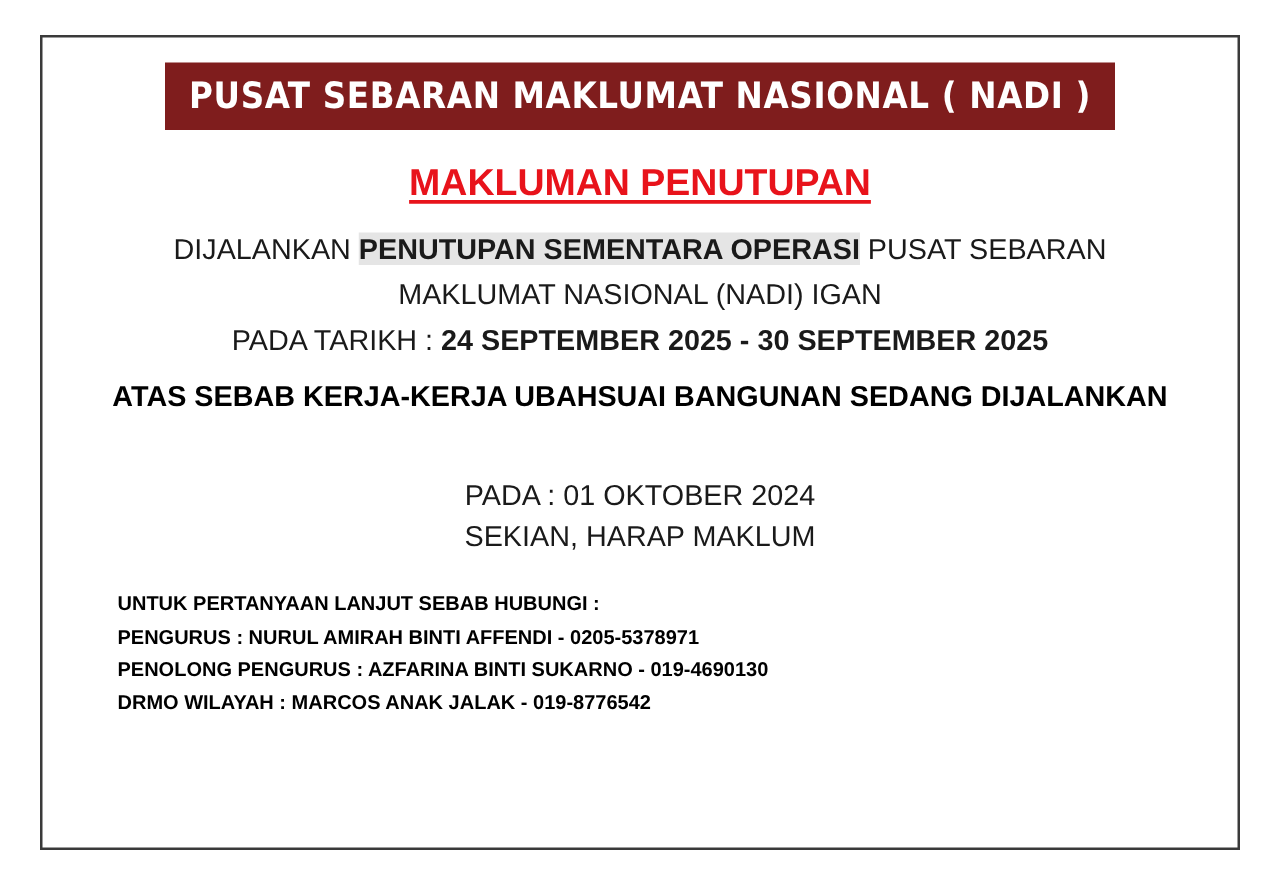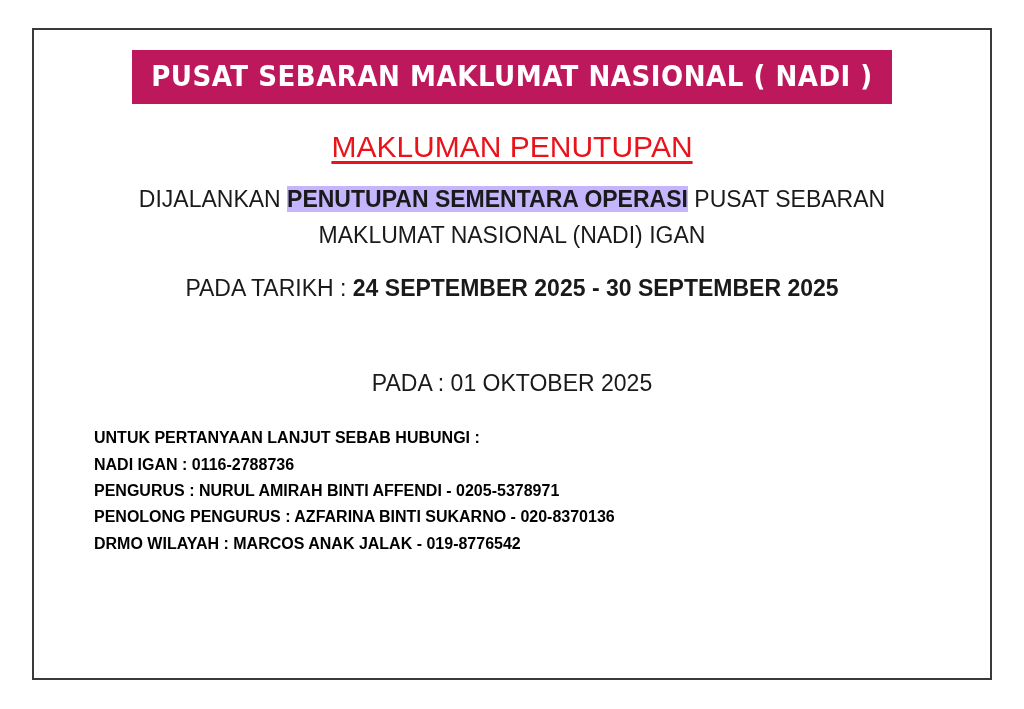--- a/index.html
+++ b/index.html
@@ -26,60 +26,60 @@
   .inner {
     position: absolute;
     left: 14px;
     top: 12px;
     right: 14px;
     bottom: 12px;
   }
   .banner {
     margin: 8px auto 0 auto;
     width: 760px;
-    background: #be185d;
+    background: #7f1d1d;
     color: #ffffff;
     text-align: center;
     font-weight: bold;
     font-size: 29px;
     letter-spacing: 0.5px;
     padding: 12px 0 13px 0;
     font-family: "DejaVu Sans", sans-serif;
     font-stretch: condensed;
     line-height: 1;
   }
   .title {
     margin-top: 26px;
     text-align: center;
     color: #e8131b;
-    font-weight: normal;
+    font-weight: bold;
     font-size: 30px;
     text-decoration: underline;
     text-underline-offset: 4px;
   }
   .body-text {
     text-align: center;
     color: #1a1a1a;
     font-size: 23px;
     line-height: 1.55;
     margin-top: 18px;
     padding: 0 30px;
   }
   .hl {
-    background: #c4b5fd;
+    background: #e5e5e5;
     font-weight: bold;
   }
   .line-strong {
     font-weight: bold;
   }
   .row {
     text-align: center;
     color: #1a1a1a;
     font-size: 23px;
-    margin-top: 22px;
+    margin-top: 6px;
   }
   .row-bold {
     text-align: center;
     color: #000000;
     font-size: 23px;
     font-weight: bold;
     margin-top: 18px;
   }
   .gap {
     height: 46px;
@@ -107,27 +107,28 @@
     <div class="title">MAKLUMAN PENUTUPAN</div>
 
     <div class="body-text">
       <span>DIJALANKAN </span><span class="hl">PENUTUPAN SEMENTARA OPERASI</span><span> PUSAT SEBARAN MAKLUMAT NASIONAL (NADI) IGAN</span>
     </div>
 
     <div class="row">
       <span>PADA TARIKH : </span><span class="line-strong">24 SEPTEMBER 2025 - 30 SEPTEMBER 2025</span>
     </div>
 
+    <div class="row-bold">ATAS SEBAB KERJA-KERJA UBAHSUAI BANGUNAN SEDANG DIJALANKAN</div>
 
     <div class="gap"></div>
 
-    <div class="row">PADA : 01 OKTOBER 2025</div>
+    <div class="row">PADA : 01 OKTOBER 2024</div>
+    <div class="row">SEKIAN, HARAP MAKLUM</div>
 
     <div class="contact">
       <div>UNTUK PERTANYAAN LANJUT SEBAB HUBUNGI :</div>
-      <div>NADI IGAN : 0116-2788736</div>
       <div>PENGURUS : NURUL AMIRAH BINTI AFFENDI - 0205-5378971</div>
-      <div>PENOLONG PENGURUS : AZFARINA BINTI SUKARNO - 020-8370136</div>
+      <div>PENOLONG PENGURUS : AZFARINA BINTI SUKARNO - 019-4690130</div>
       <div>DRMO WILAYAH : MARCOS ANAK JALAK - 019-8776542</div>
     </div>
 
   </div>
 </div>
 
 </body></html>

